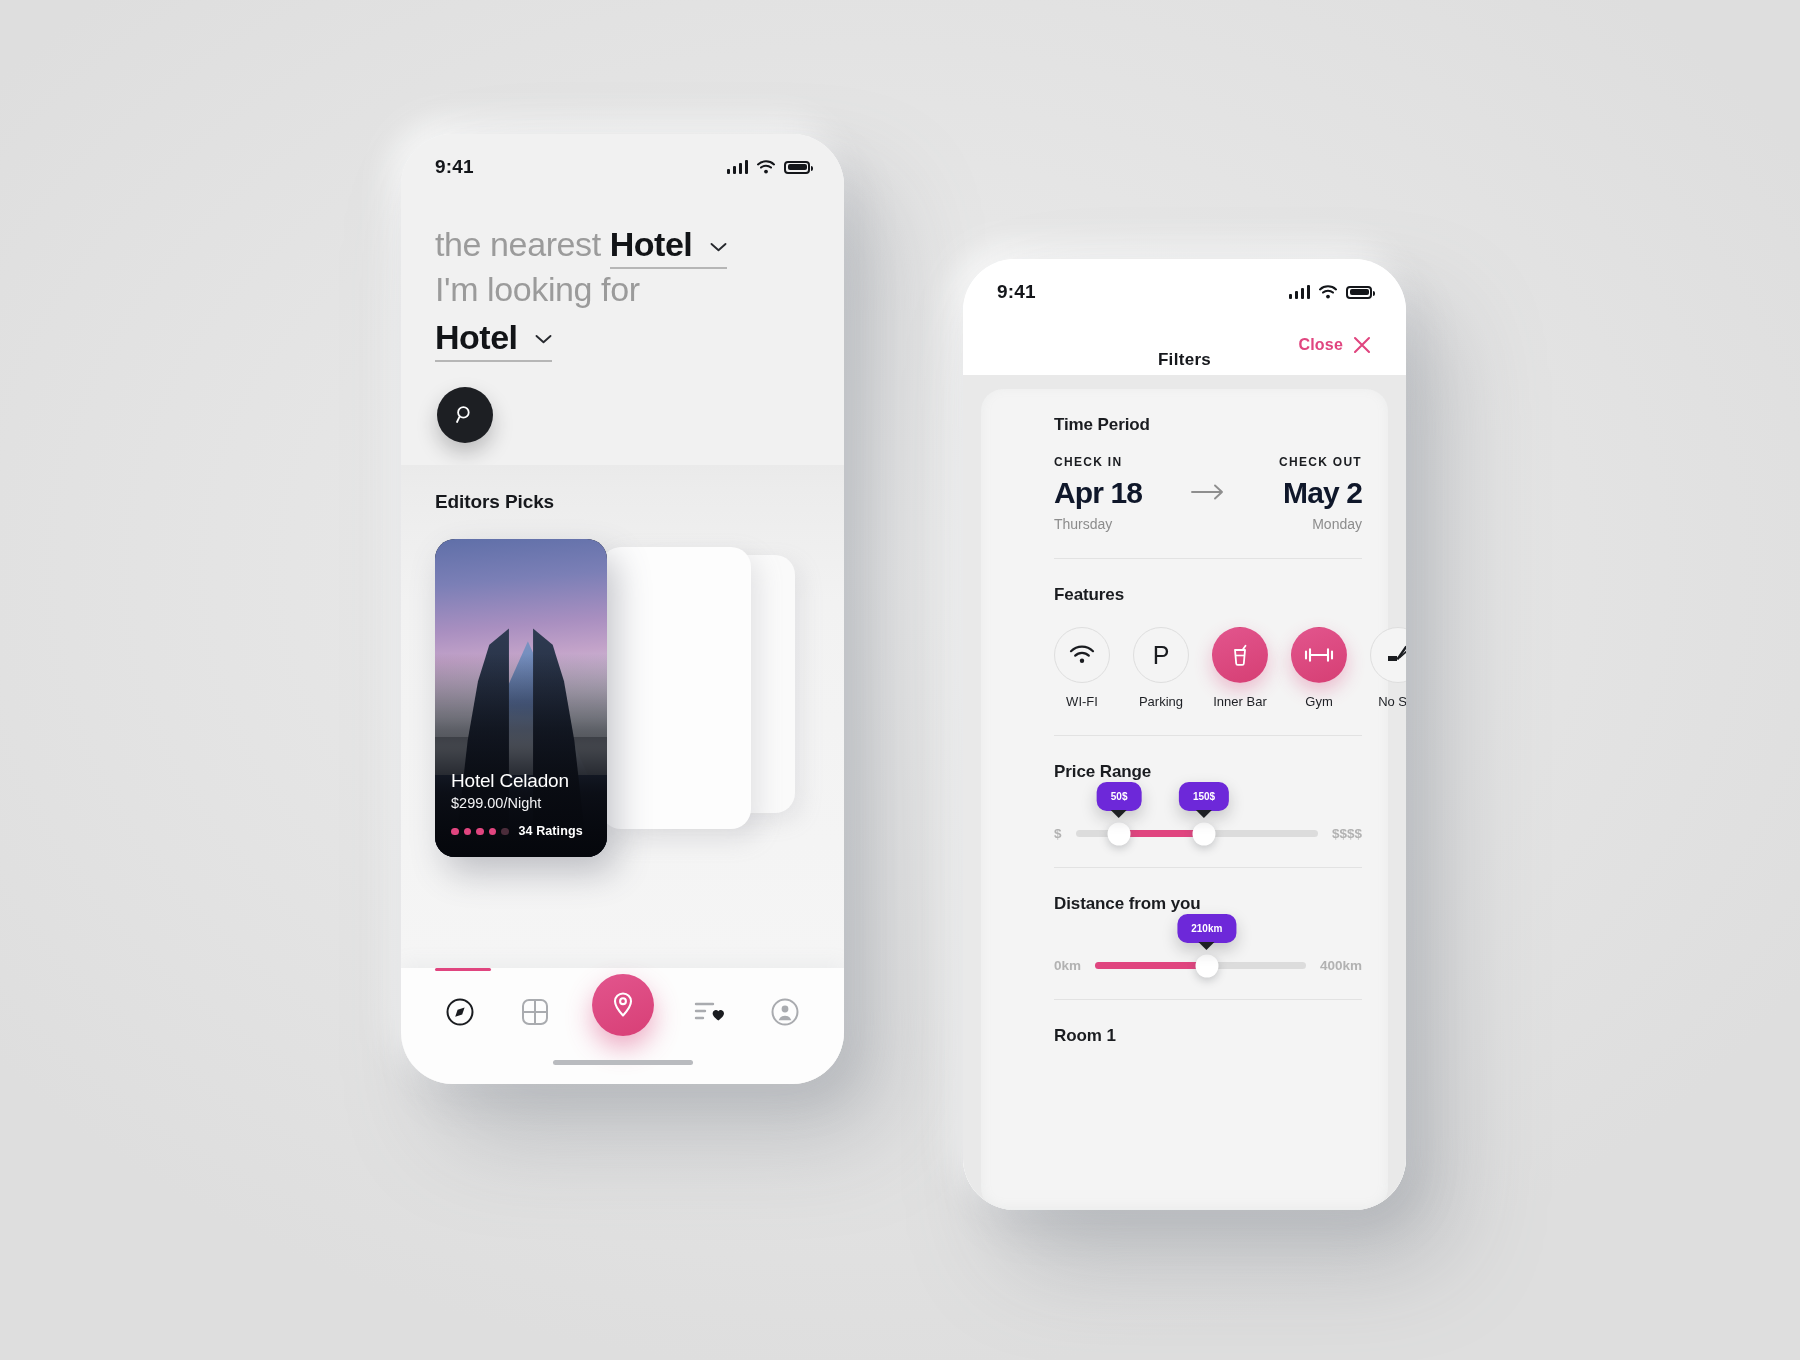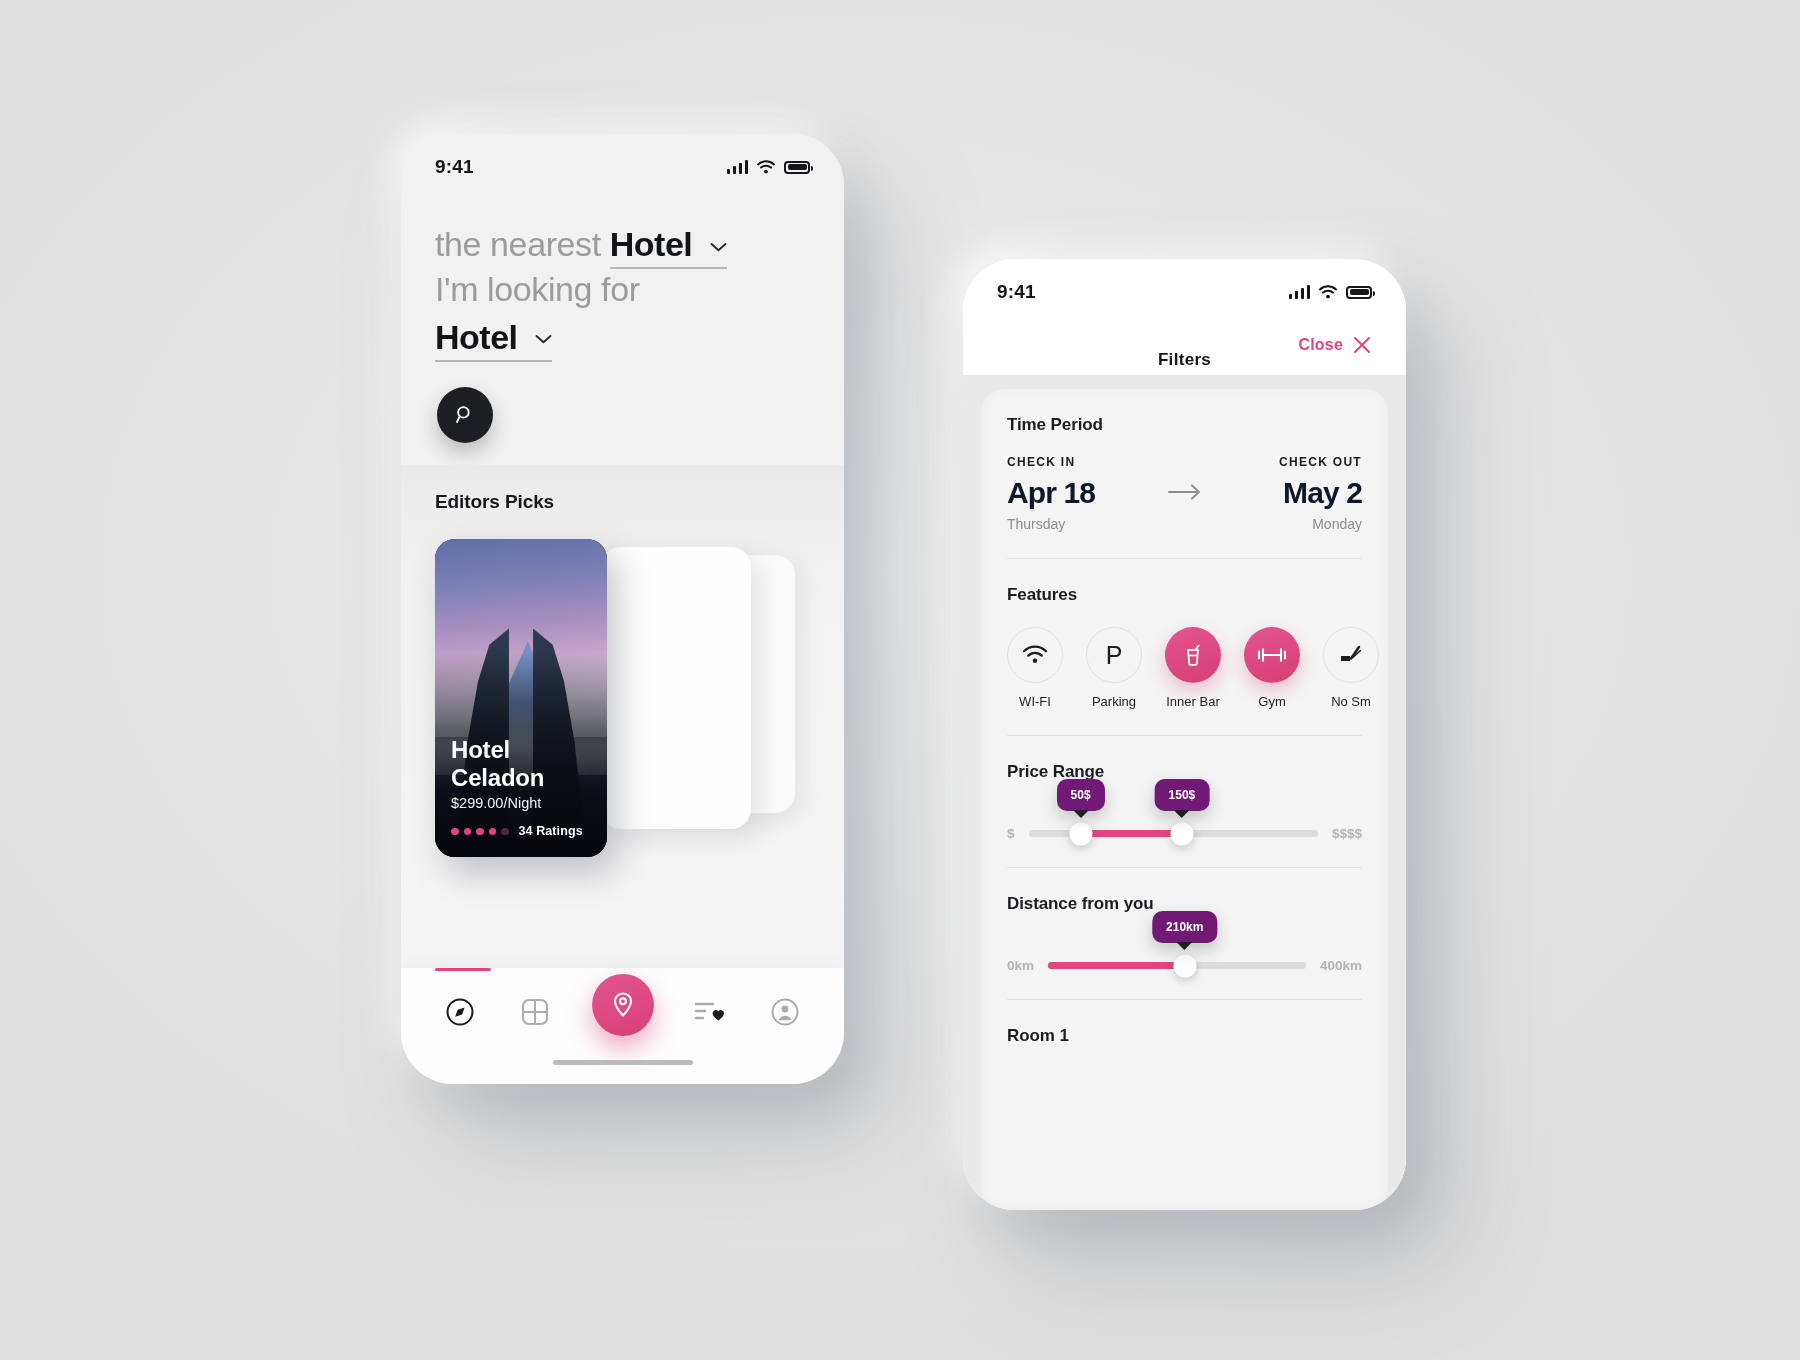--- a/index.html
+++ b/index.html
@@ -120,21 +120,21 @@
      filter:blur(4px);}
   .ground{ position:absolute;left:0;right:0;bottom:0;height:26%;
      background:linear-gradient(180deg,#4a5d84 0%,#22293c 70%,#151a27 100%);}
   .gate{ position:absolute; bottom:8%; width:30%; height:64%;
      background:linear-gradient(180deg,#2f3b52 0%,#141a26 100%);}
   .gate.l{ left:13%; clip-path:polygon(0 100%,100% 100%,100% 0,62% 8%,40% 26%,20% 55%);}
   .gate.r{ right:13%; clip-path:polygon(100% 100%,0 100%,0 0,38% 8%,60% 26%,80% 55%);}
   .card-scrim{ position:absolute;inset:0;
      background:linear-gradient(180deg,rgba(8,10,16,0) 36%,rgba(8,10,16,.62) 60%,rgba(8,10,16,.93) 80%,#05070c 100%);}
   .card-txt{ position:absolute; left:16px; right:12px; bottom:19px; color:#fff;}
-  .card-name{ font-size:24px;font-weight:bold;letter-spacing:-.2px;}
+  .card-name{ font-size:19px;font-weight:normal;letter-spacing:-.2px;}
   .card-price{ font-size:14.5px;margin-top:3px;font-weight:400;color:#f2f2f4;}
   .rating{ display:flex;align-items:center;gap:10px;margin-top:13px;}
   .dots{ display:flex;gap:5px;}
   .dots i{ width:7.5px;height:7.5px;border-radius:50%;display:block;}
   .card-rtxt{ font-size:12.5px;font-weight:bold;color:#fff;letter-spacing:.1px;}
 
   .tabbar{
     position:absolute;left:0;right:0;bottom:0;height:116px;background:#fdfdfd;
     border-radius:0 0 52px 52px;
     box-shadow:0 -4px 20px rgba(150,155,165,.10);
@@ -153,21 +153,21 @@
   
   .r-screen{ width:100%;height:100%;background:#fff;display:flex;flex-direction:column;}
   .r-header{ height:60px;display:flex;align-items:center;justify-content:center;position:relative;padding:0 34px;}
   .r-title{ font-size:17px;font-weight:bold;color:#16181c;letter-spacing:.3px;margin-top:29px;}
   .close{ position:absolute;right:34px;display:flex;align-items:center;gap:9px;color:#e0457f;cursor:pointer;}
   .close-label{ font-size:16px;font-weight:bold;letter-spacing:.2px;}
   .r-body{ flex:1;background:#e9e9e9;padding:14px 18px 0 18px;overflow:hidden;}
   .panel{ background:#f4f4f4;border-radius:22px;padding:0 26px;height:100%;
      box-shadow:0 -2px 12px rgba(160,162,170,.10) inset;}
   .sec-title{ font-size:17px;font-weight:bold;color:#1a1c20;letter-spacing:-.1px;}
-  .sec{ padding:26px 0; border-bottom:1px solid #e2e2e2;}
+  .sec{ padding:26px 0; border-bottom:1px solid #e2e2e2;margin-left:47px;}
   .sec.last{ border-bottom:none;}
 
   .dates{ display:flex;align-items:center;justify-content:space-between;margin-top:20px;}
   .dcol{ min-width:120px;}
   .dcol.right{ text-align:right;}
   .dlabel{ font-size:12px;font-weight:bold;letter-spacing:1.3px;color:#1a1c20;}
   .dval{ font-size:30px;font-weight:bold;color:#0f172a;letter-spacing:-.9px;margin-top:9px;line-height:1;}
   .dday{ font-size:14px;color:#8c8c8c;margin-top:8px;}
   .arrow{ color:#8e8e8e;}
 
@@ -179,21 +179,21 @@
      box-shadow:0 8px 18px rgba(216,63,118,.30);}
   .flabel{ font-size:13px;color:#1e2025;margin-top:11px;white-space:nowrap;}
 
   .slider{ margin-top:44px;display:flex;align-items:center;gap:14px;position:relative;}
   .sl-end{ font-size:13.5px;color:#b2b2b2;font-weight:bold;}
   .track{ position:relative;flex:1;height:7px;border-radius:4px;background:#dcdcdc;}
   .fill{ position:absolute;top:0;bottom:0;border-radius:4px;background:#e0457f;}
   .knob{ position:absolute;top:50%;width:23px;height:23px;border-radius:50%;background:#fff;
      transform:translate(-50%,-50%);box-shadow:0 3px 9px rgba(90,92,100,.30);cursor:pointer;}
   .bub{ position:absolute;bottom:26px;transform:translateX(-50%);
-     background:#701a75;color:#fff;font-size:12px;font-weight:bold;
+     background:#6d28d9;color:#fff;font-size:10px;font-weight:bold;
      padding:9px 14px;border-radius:10px;white-space:nowrap;
      box-shadow:0 7px 16px rgba(30,32,36,.22);}
   .bub::after{content:"";position:absolute;left:50%;transform:translateX(-50%);bottom:-7px;
      border-left:8px solid transparent;border-right:8px solid transparent;border-top:8px solid #1d1f23;}
 </style>
 </head>
 <body>
 
 <div class="phone" id="phone-left">
   <div class="l-screen">

